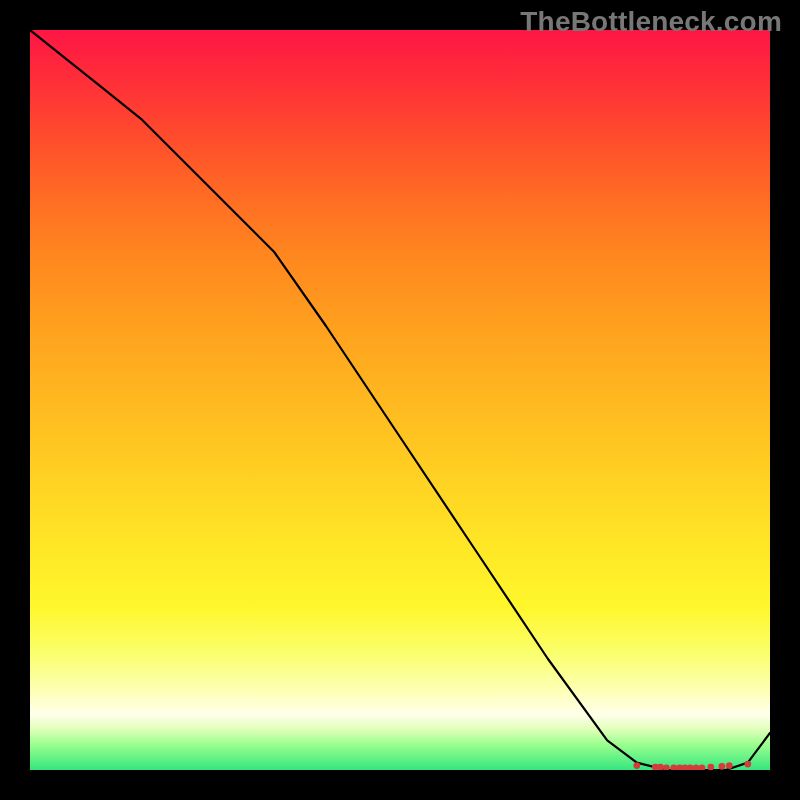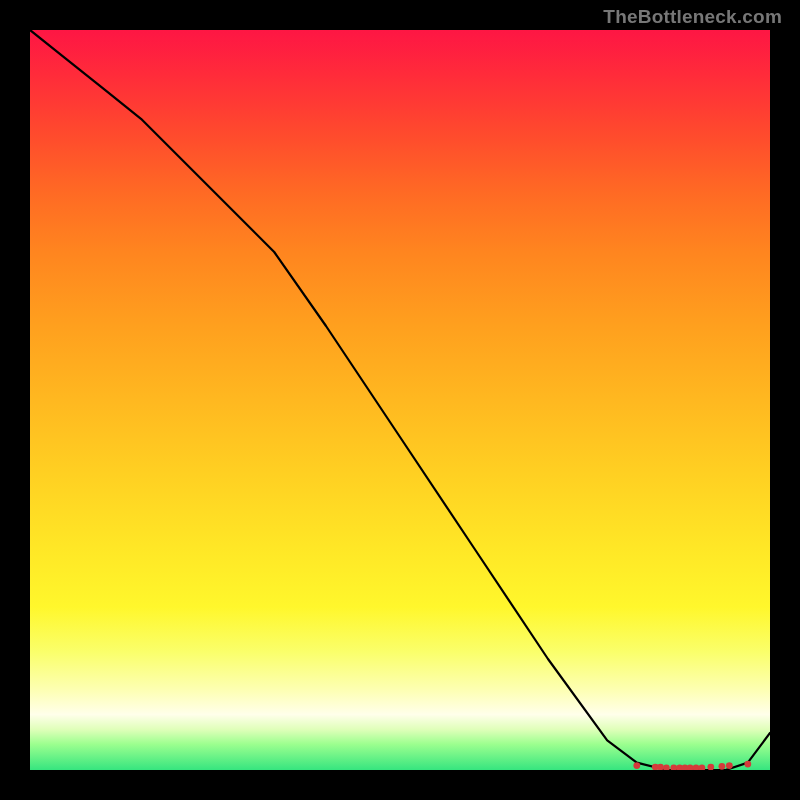--- a/index.html
+++ b/index.html
@@ -15,21 +15,21 @@
     position: relative;
     width: 800px;
     height: 800px;
     background: #000;
   }
   .watermark {
     position: absolute;
     top: 6px;
     right: 18px;
     color: #777;
-    font-size: 19px;
+    font-size: 28px;
     font-weight: 600;
     letter-spacing: 0.2px;
     z-index: 5;
   }
   .plot-area {
     position: absolute;
     left: 30px;
     top: 30px;
     width: 740px;
     height: 740px;

